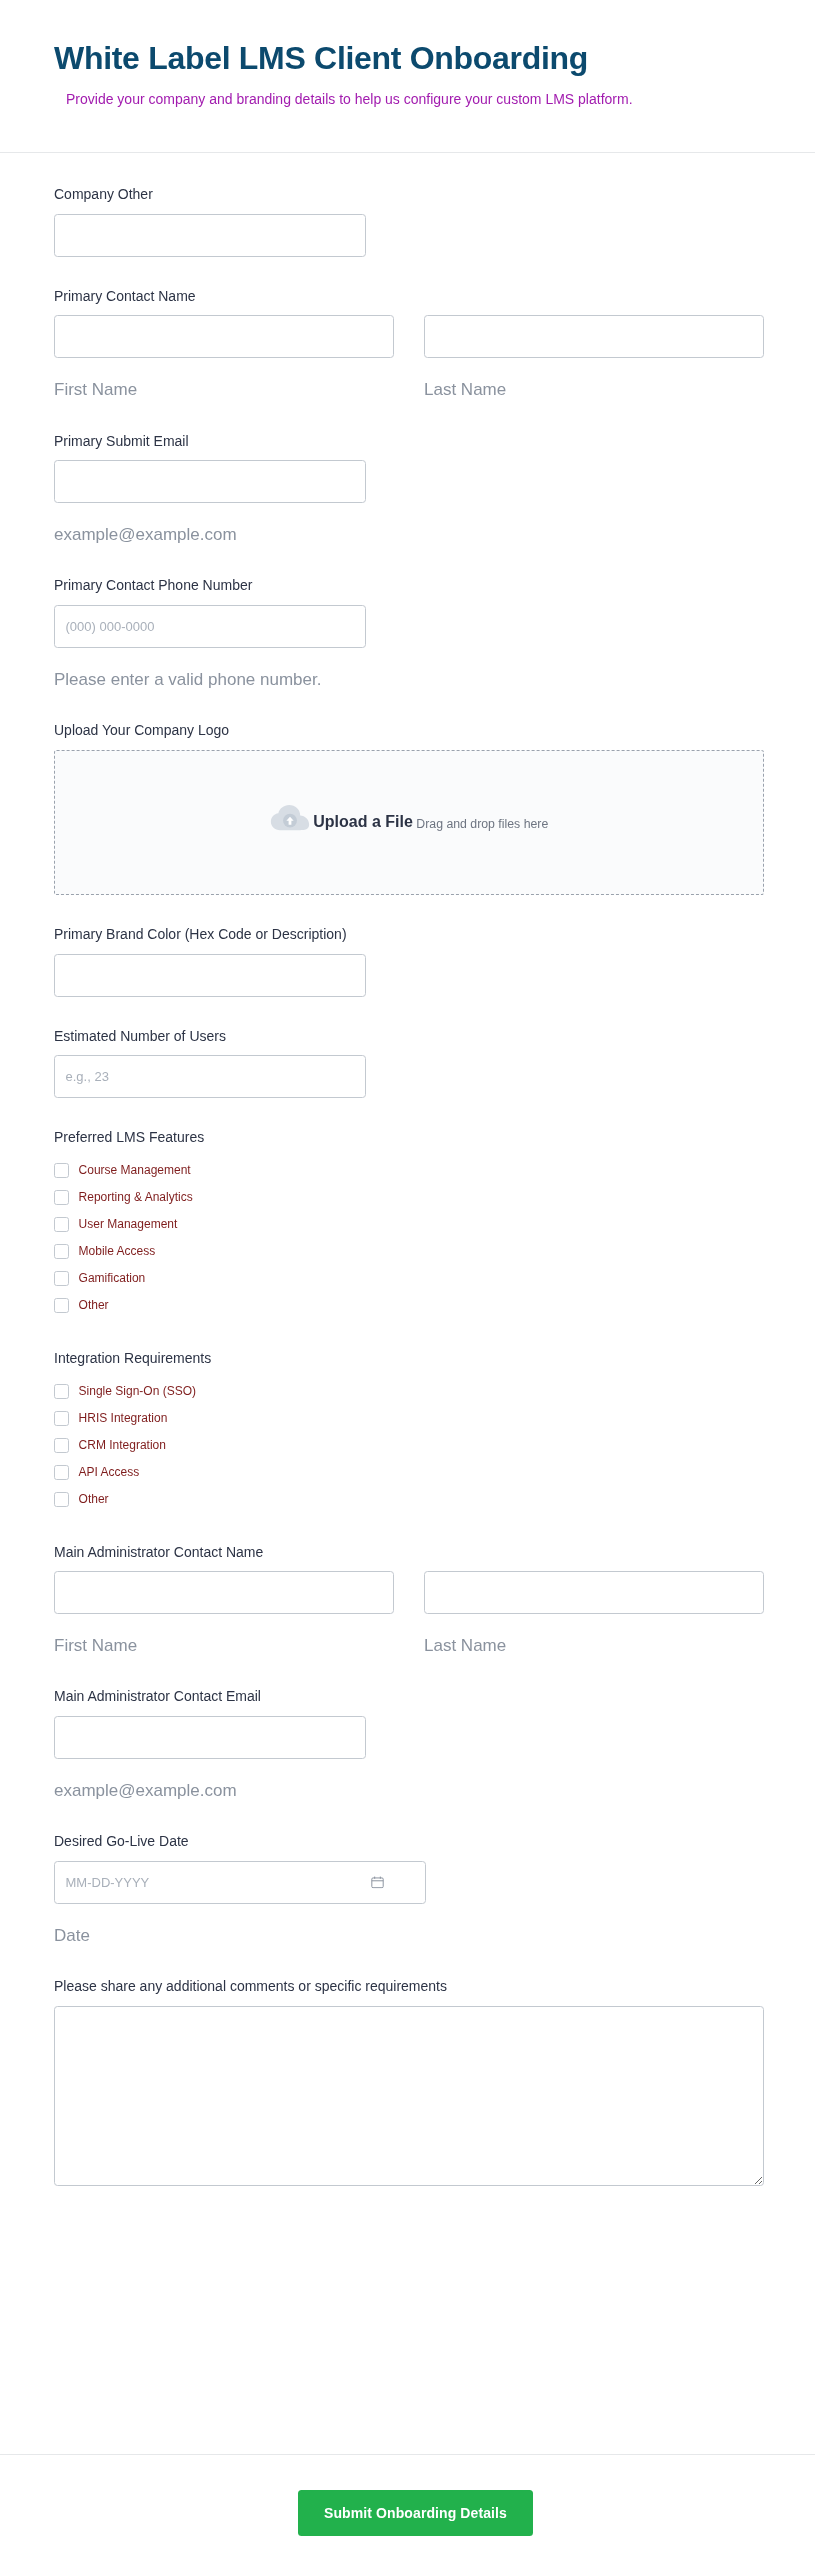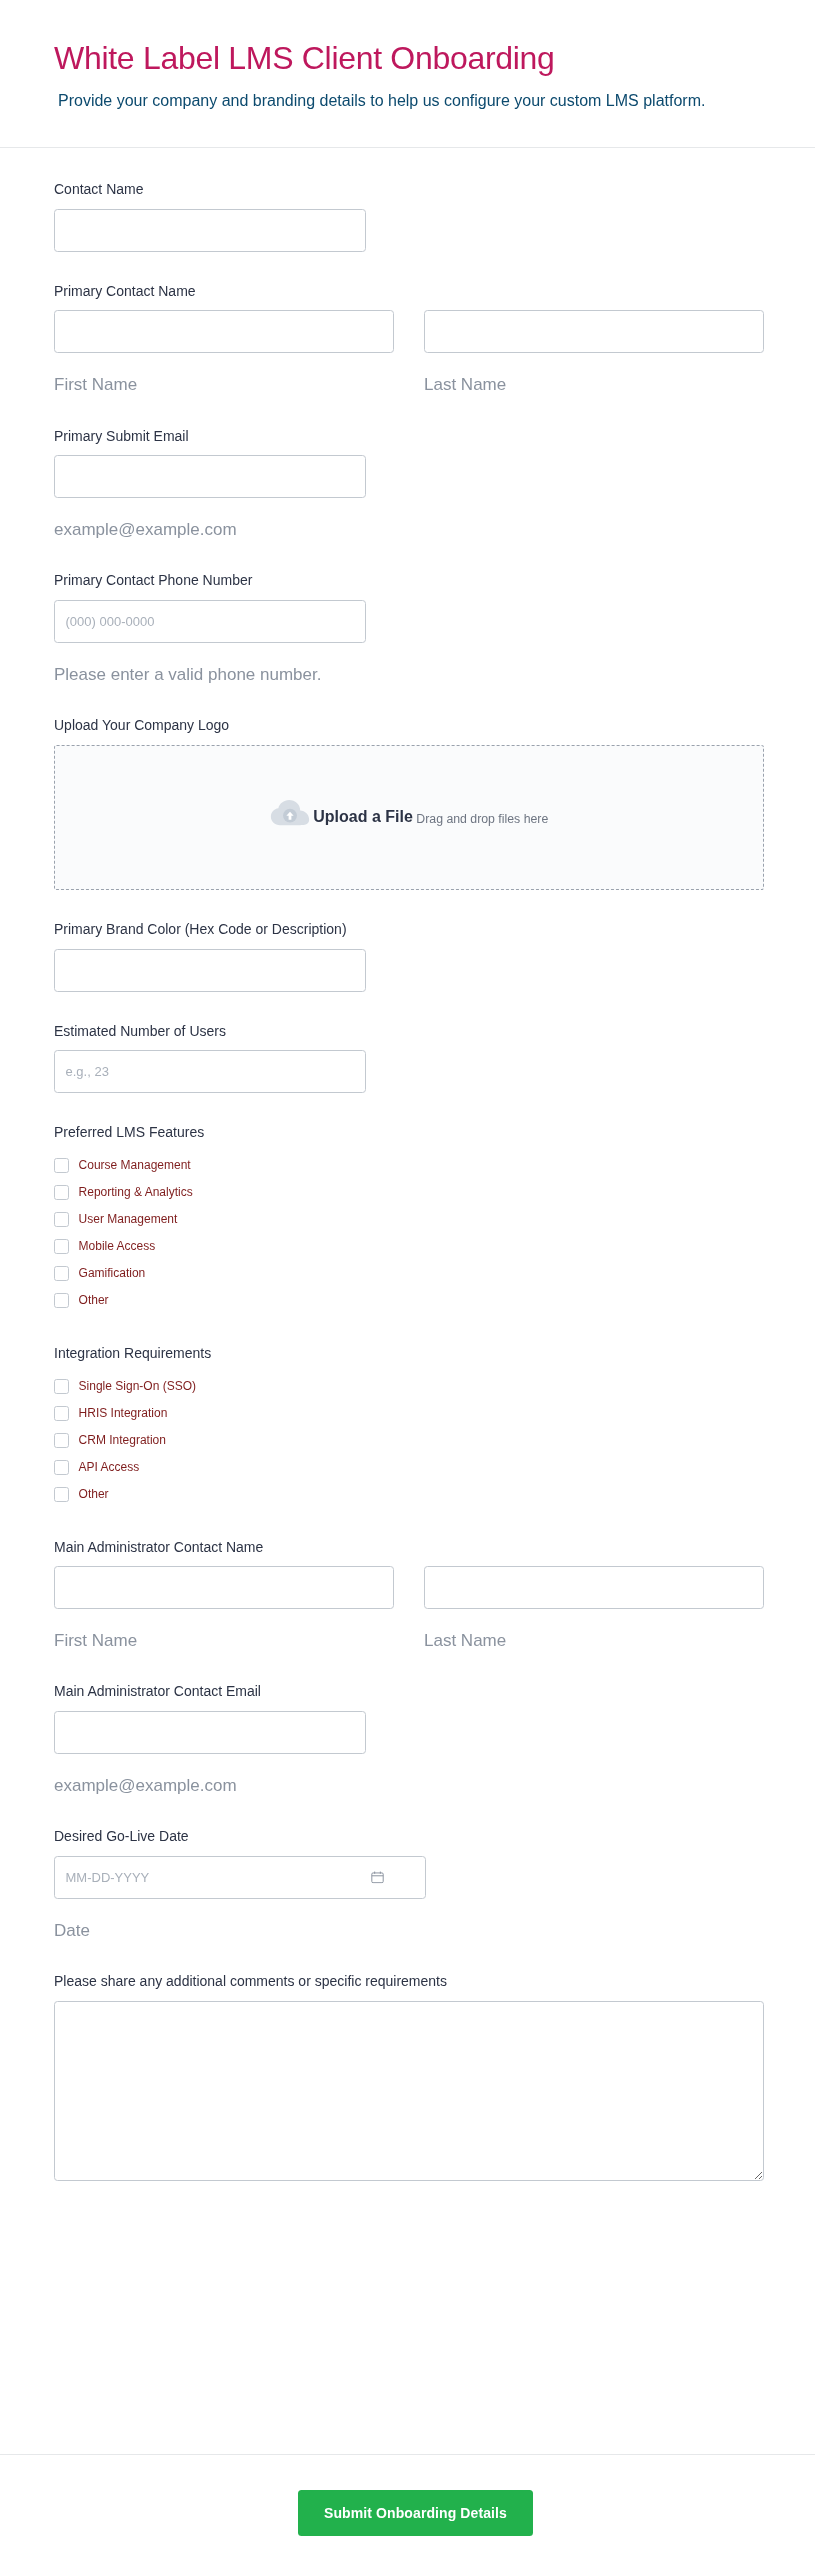--- a/index.html
+++ b/index.html
@@ -21,31 +21,31 @@
     flex-direction: column;
   }
 
   
   .form-header {
     padding: 40px 54px 30px 54px;
     border-bottom: 0.9px solid #e6e8ea;
   }
   .form-title {
     font-size: 32px;
-    font-weight: normal;
-    color: #be185d;
+    font-weight: bold;
+    color: #0c4a6e;
     letter-spacing: -0.3px;
     margin: 0 0 12.3px 0;
     line-height: 1.15;
   }
   .form-subtitle {
-    font-size: 16px;
-    color: #0c4a6e;
+    font-size: 14px;
+    color: #a21caf;
     line-height: 1.5;
-    margin: 4px;
+    margin: 12px;
     max-width: 701px;
   }
 
   
   .form-body {
     padding: 32px 54px 8.8px 54px;
     flex: 1 1 auto;
   }
   .field {
     margin-bottom: 30px;
@@ -193,21 +193,21 @@
 <div class="page">
 
   <div class="form-header">
     <h1 class="form-title">White Label LMS Client Onboarding</h1>
     <p class="form-subtitle">Provide your company and branding details to help us configure your custom LMS platform.</p>
   </div>
 
   <div class="form-body">
 
     <div class="field">
-      <label class="field-label">Contact Name</label>
+      <label class="field-label">Company Other</label>
       <input class="text-input" type="text" placeholder="" style="">
     </div>
 
     <div class="field">
       <label class="field-label">Primary Contact Name</label>
       <div class="name-row">
         <div class="name-col">
           <input class="text-input" type="text" placeholder="" style="">
           <div class="sub-label">First Name</div>
         </div>

